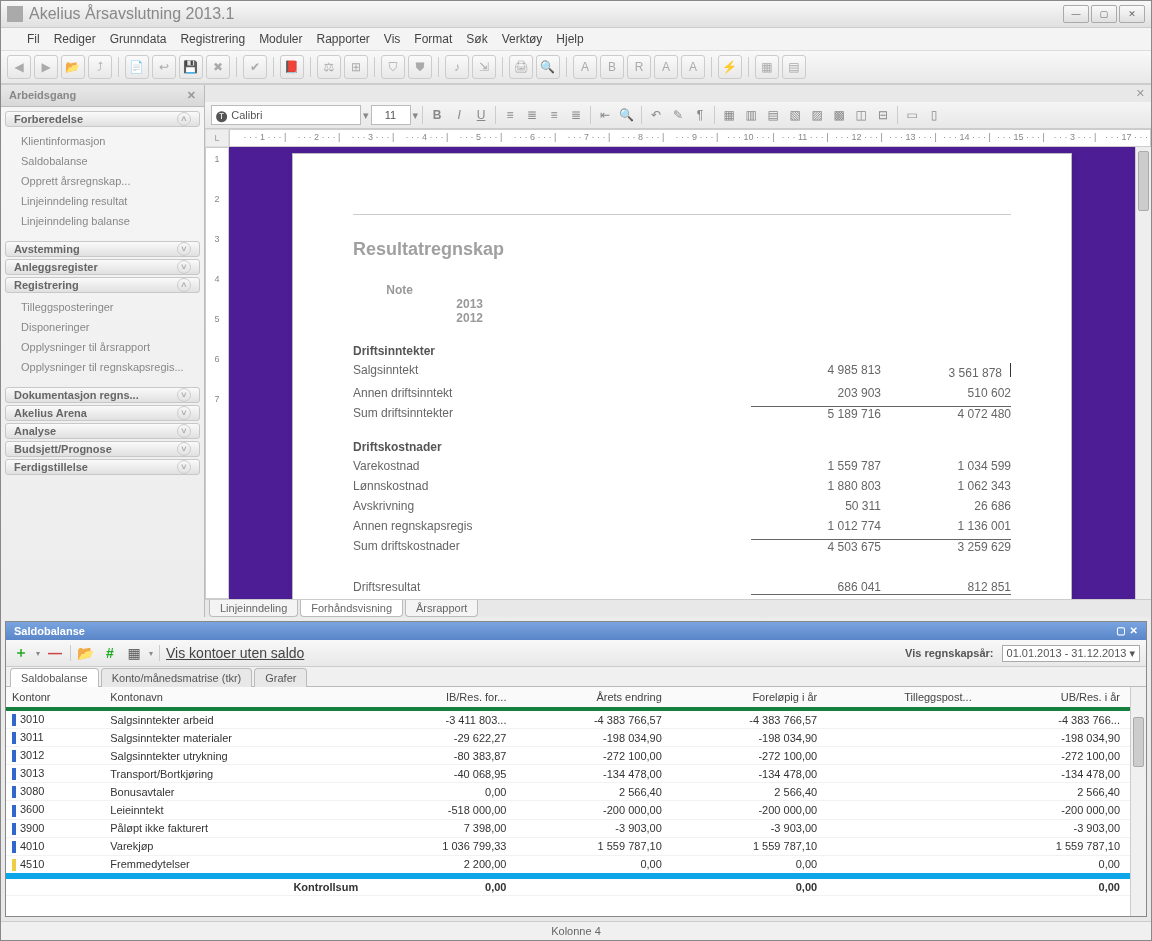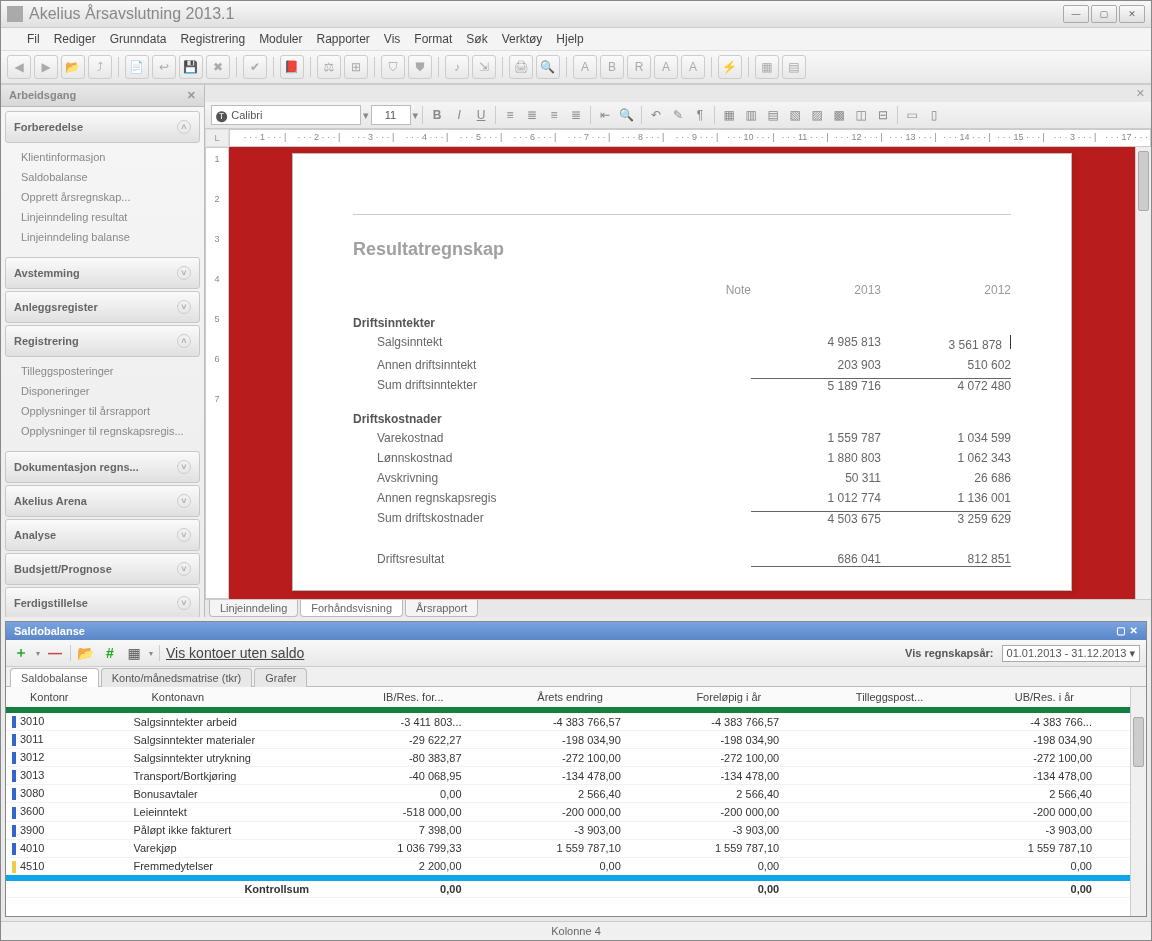--- a/index.html
+++ b/index.html
@@ -19,21 +19,21 @@
 .tb-btn { width: 24px; height: 24px; border: 1px solid #ccc; border-radius: 3px; background: linear-gradient(#fafafa,#e8e8e8); display: flex; align-items: center; justify-content: center; color: #aaa; font-size: 12px; }
 .tb-sep { width: 1px; height: 20px; background: #ccc; margin: 0 3px; }
 
 .main-area { flex: 1; display: flex; overflow: hidden; border-top: 1px solid #ccc; }
 
 .sidebar { width: 204px; background: linear-gradient(#f6f6f6,#ececec); border-right: 1px solid #bbb; display: flex; flex-direction: column; }
 .sidebar-hdr { background: linear-gradient(#e8e8e8,#d8d8d8); color: #888; font-weight: bold; padding: 4px 8px; font-size: 11px; display: flex; justify-content: space-between; border-bottom: 1px solid #bbb; }
 .sidebar-hdr .close-x { color: #999; }
 .accordion { padding: 4px; }
 .acc-section { margin-bottom: 2px; }
-.acc-header { background: linear-gradient(#fafafa,#e0e0e0); border: 1px solid #c8c8c8; border-radius: 3px; padding: 8px 8px; font-weight: bold; color: #666; display: flex; justify-content: space-between; align-items: center; font-size: 11px; }
+.acc-header { background: linear-gradient(#fafafa,#e0e0e0); border: 1px solid #c8c8c8; border-radius: 3px; padding: 0 8px; font-weight: bold; color: #666; display: flex; justify-content: space-between; align-items: center; font-size: 11px; }
 .acc-header .arrow { font-size: 9px; color: #aaa; width:14px; height:14px; border:1px solid #ccc; border-radius:50%; display:flex; align-items:center; justify-content:center; }
 .acc-body { padding: 4px 0 8px 12px; }
 .acc-item { padding: 4px 4px; color: #888; font-size: 11px; }
 
 .editor-area { flex: 1; display: flex; flex-direction: column; background: #e8e8e8; overflow: hidden; }
 .editor-header { display:flex; justify-content:flex-end; padding:2px 6px; }
 .editor-header .x { color:#999; font-size: 11px; }
 .fmt-toolbar { display: flex; align-items: center; gap: 2px; padding: 3px 6px; background: linear-gradient(#f5f5f5,#e8e8e8); border-bottom: 1px solid #ccc; }
 .font-select { width: 150px; height: 20px; border: 1px solid #bbb; background: #fff; padding: 1px 4px; font-size: 11px; display:flex; align-items:center; gap:4px; }
 .size-select { width: 40px; height: 20px; border: 1px solid #bbb; background: #fff; text-align:center; font-size:11px; display:flex; align-items:center; justify-content:center; }
@@ -41,28 +41,28 @@
 .fmt-sep { width:1px; height:18px; background:#ccc; margin:0 2px; }
 
 .ruler-row { display:flex; background:#e8e8e8; }
 .ruler-corner { width: 24px; height: 18px; background: #eee; border:1px solid #ddd; display:flex; align-items:center; justify-content:center; font-size:9px; color:#999;}
 .hruler { flex:1; height: 18px; background: #fff; border: 1px solid #ccc; position: relative; overflow:hidden; font-size:9px; color:#888; }
 .hruler-content { position:absolute; left:10px; top:2px; display:flex; gap: 4px; }
 .hruler-seg { width: 50px; text-align:center; white-space:nowrap; }
 
 .doc-scroll-area { flex: 1; display: flex; overflow: hidden; }
 .vruler { width: 24px; background: #fff; border:1px solid #ccc; display:flex; flex-direction:column; align-items:center; padding-top: 6px; gap: 30px; font-size:9px; color:#888; }
-.doc-container { flex:1; background: #b91c1c; overflow: auto; padding: 6px 40px; position:relative; }
+.doc-container { flex:1; background: #4c1d95; overflow: auto; padding: 6px 40px; position:relative; }
 .page { background: #fff; border: 1px solid #bbb; box-shadow: 2px 2px 6px rgba(0,0,0,0.1); width: 780px; min-height: 400px; padding: 60px 60px 20px 60px; margin: 0 auto; }
 .page h2 { color: #a0a0a0; font-size: 18px; font-weight: bold; margin-bottom: 20px; }
 .rpt-row { display: flex; color: #666; font-size: 12px; padding: 3px 0; }
-.rpt-label { flex: 1; margin-left: 24px; }
+.rpt-label { flex: 1; }
 .rpt-note { width: 60px; text-align:right; }
 .rpt-col { width: 130px; text-align: right; }
-.rpt-hdr { color:#999; font-weight:normal; }
+.rpt-hdr { color:#999; font-weight:bold;flex-direction:column; }
 .rpt-section-title { font-weight: bold; color: #555; margin-top: 16px; margin-bottom: 2px; font-size:12px; }
 .doc-scrollbar-v { width:16px; background:#eee; border-left:1px solid #ccc; position:relative; }
 .doc-scrollbar-v .thumb { position:absolute; top:4px; left:2px; right:2px; height:60px; background:#ccc; border:1px solid #aaa; border-radius:2px; }
 .cursor-line { border-left: 1px solid #333; height: 14px; display: inline-block; margin-left: 8px; }
 
 .editor-tabs { display: flex; background: #e8e8e8; padding: 0 4px; border-top:1px solid #ccc; }
 .ed-tab { padding: 2px 10px; border: 1px solid #bbb; border-top: none; background: #f4f4f4; border-radius: 0 0 4px 4px; margin-right: 2px; font-size: 11px; color: #666; }
 .ed-tab.active { background: #fff; }
 
 .bottom-panel { background: #fff; border: 1px solid #888; margin: 4px; display: flex; flex-direction: column; height: 296px; }
@@ -75,21 +75,21 @@
 .bp-link { color: #444; text-decoration: underline; font-size:14px; }
 .bp-right { margin-left: auto; display:flex; align-items:center; gap:8px; font-size:11px; }
 .bp-year-select { border:1px solid #aaa; background:#fff; padding:1px 4px; }
 
 .bp-tabs { display:flex; border-bottom:1px solid #bbb; padding: 0 4px; background:#f0f0f0; }
 .bp-tab { padding: 3px 10px; border:1px solid #bbb; border-bottom:none; background:#e8e8e8; border-radius: 4px 4px 0 0; margin-right:2px; font-size:11px; color:#555; position:relative; top:1px; }
 .bp-tab.active { background:#fff; }
 
 .bp-grid { flex:1; overflow:auto; position:relative; }
 .bp-grid table { width: 100%; border-collapse: collapse; font-size: 11px; }
-.bp-grid th { text-align: left; padding: 4px 24px; color: #444; border-bottom: 6px solid #15803d; background:#fafafa; font-weight:normal; }
+.bp-grid th { text-align: left; padding: 4px 6px; color: #444; border-bottom: 4px solid #15803d; background:#fafafa; font-weight:normal; }
 .bp-grid th.num, .bp-grid td.num { text-align: right; }
 .bp-grid td { padding: 2px 6px; color: #333; border-bottom: 1px solid #f2f2f2; white-space:nowrap; }
 .row-mark { display:inline-block; width:4px; height:12px; background:#36c; vertical-align:middle; margin-right:4px; }
 .row-mark.yellow { background:#ec4; }
 .bp-grid-scroll { position:absolute; right:0; top:0; bottom:0; width:16px; background:#f0f0f0; border-left:1px solid #ccc; }
 .bp-grid-scroll .gthumb { position:absolute; top:30px; left:2px; right:2px; height:50px; background:#ccc; border:1px solid #aaa; border-radius:2px; }
 
 .bp-footer { display:flex; padding:2px 6px; border-top:1px solid #ccc; font-size:10px; align-items:center; gap:8px; }
 .legend-item { display:flex; align-items:center; gap:2px; }
 .legend-sw { width:8px; height:8px; display:inline-block; }

